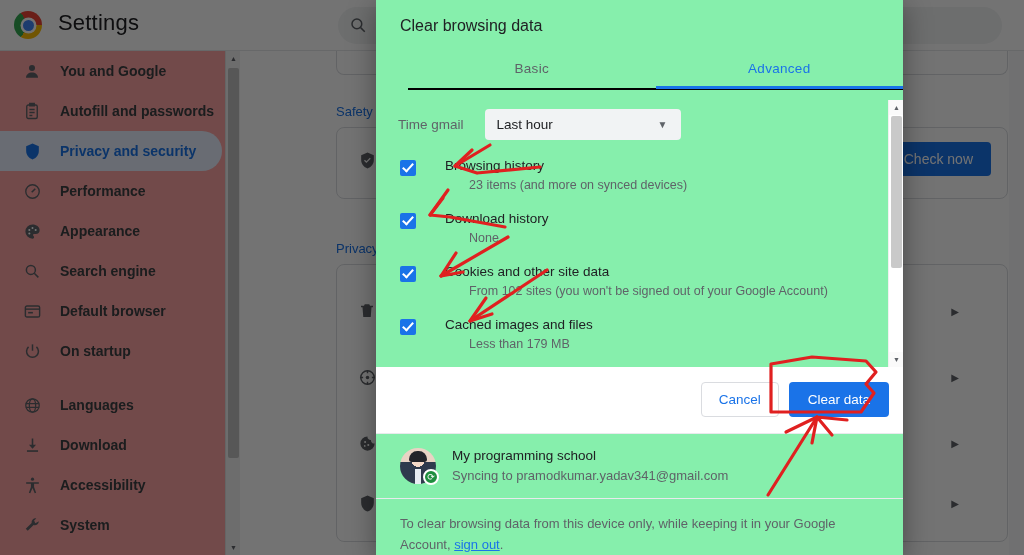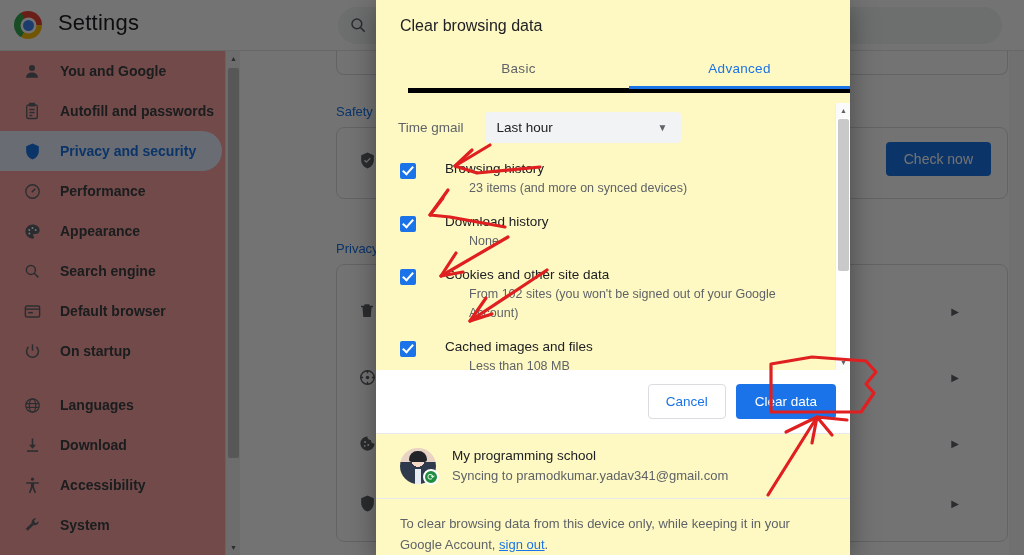--- a/index.html
+++ b/index.html
@@ -114,29 +114,29 @@
     background: #f8f9fa;
   }
 
   #dim {
     position: absolute; left: 0; top: 0; width: 1024px; height: 555px;
     background: rgba(0,0,0,0.55); pointer-events: none;
   }
 
   
   #dialog {
-    position: absolute; left: 376px; top: 0px; width: 474px; height: 555px;
-    background: #fef9c3; box-shadow: 0 6px 26px rgba(0,0,0,.38);
+    position: absolute; left: 376px; top: 0px; width: 527px; height: 555px;
+    background: #86efac; box-shadow: 0 6px 26px rgba(0,0,0,.38);
     display: flex; flex-direction: column; overflow: hidden;
   }
   .dlg-title {
     font-size: 16px; color: #202124; padding: 16px 24px 0 24px; line-height: 1.3;
   }
   .dlg-tabs {
-    display: flex; margin-top: 13px; border-bottom: 5px solid #000000; position: relative; margin-left: 32px;
+    display: flex; margin-top: 13px; border-bottom: 2px solid #000000; position: relative; margin-left: 32px;
   }
   .dlg-tab {
     flex: 1; text-align: center; font-size: 13.5px; color: #5f6368;
     padding: 11px 0 12px 0; font-weight: 500; letter-spacing: .3px;
   }
   .dlg-tab.sel { color: #1a73e8; }
   .dlg-tab.sel::after {
     content: ""; position: absolute; bottom: -1px; height: 2.5px;
     background: #1a73e8; left: 50%; right: 0;
   }
@@ -474,21 +474,21 @@
             <div class="cbox on"></div>
             <div class="opt-text">
               <div class="opt-title">Cookies and other site data</div>
               <div class="opt-sub">From 102 sites (you won't be signed out of your Google Account)</div>
             </div>
           </div>
           <div class="opt">
             <div class="cbox on"></div>
             <div class="opt-text">
               <div class="opt-title">Cached images and files</div>
-              <div class="opt-sub">Less than 108 MB</div>
+              <div class="opt-sub">Less than 179 MB</div>
             </div>
           </div>
         </div>
 
       <div class="dlg-scroll">
         <div class="sb-arrow" style="top:0;background:#fafafa">▲</div>
         <div class="sb-thumb" style="top:16px;height:152px;background:#c9c9c9"></div>
         <div class="sb-arrow" style="bottom:0;background:#fafafa">▼</div>
       </div>
     </div>

